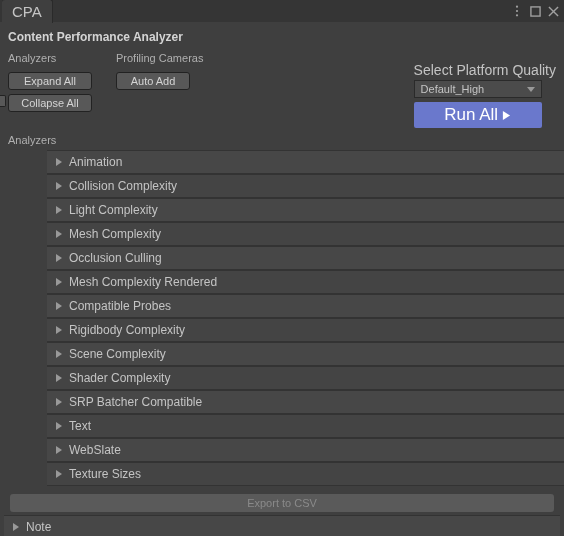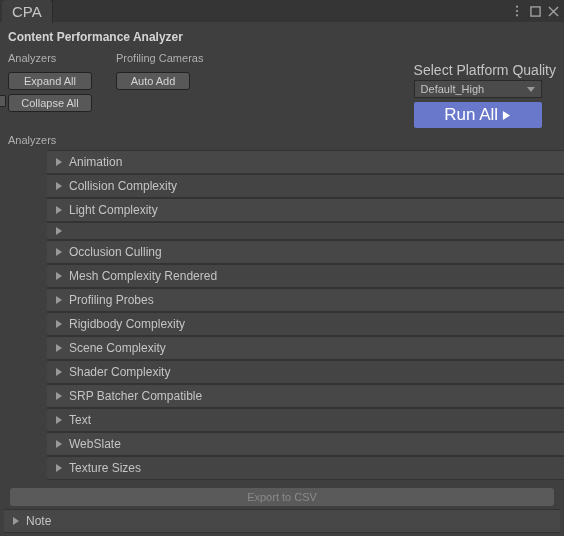--- a/index.html
+++ b/index.html
@@ -279,20 +279,21 @@
           </svg>
         </span>
         <span>Light Complexity</span>
       </div>
       <div class="list-item">
         <span class="caret">
           <svg viewBox="0 0 8 8">
             <path d="M1 0 L7 4 L1 8 Z" fill="currentColor"></path>
           </svg>
         </span>
+        <span>Mesh Complexity</span>
       </div>
       <div class="list-item">
         <span class="caret">
           <svg viewBox="0 0 8 8">
             <path d="M1 0 L7 4 L1 8 Z" fill="currentColor"></path>
           </svg>
         </span>
         <span>Occlusion Culling</span>
       </div>
       <div class="list-item">
@@ -302,21 +303,21 @@
           </svg>
         </span>
         <span>Mesh Complexity Rendered</span>
       </div>
       <div class="list-item">
         <span class="caret">
           <svg viewBox="0 0 8 8">
             <path d="M1 0 L7 4 L1 8 Z" fill="currentColor"></path>
           </svg>
         </span>
-        <span>Profiling Probes</span>
+        <span>Compatible Probes</span>
       </div>
       <div class="list-item">
         <span class="caret">
           <svg viewBox="0 0 8 8">
             <path d="M1 0 L7 4 L1 8 Z" fill="currentColor"></path>
           </svg>
         </span>
         <span>Rigidbody Complexity</span>
       </div>
       <div class="list-item">

